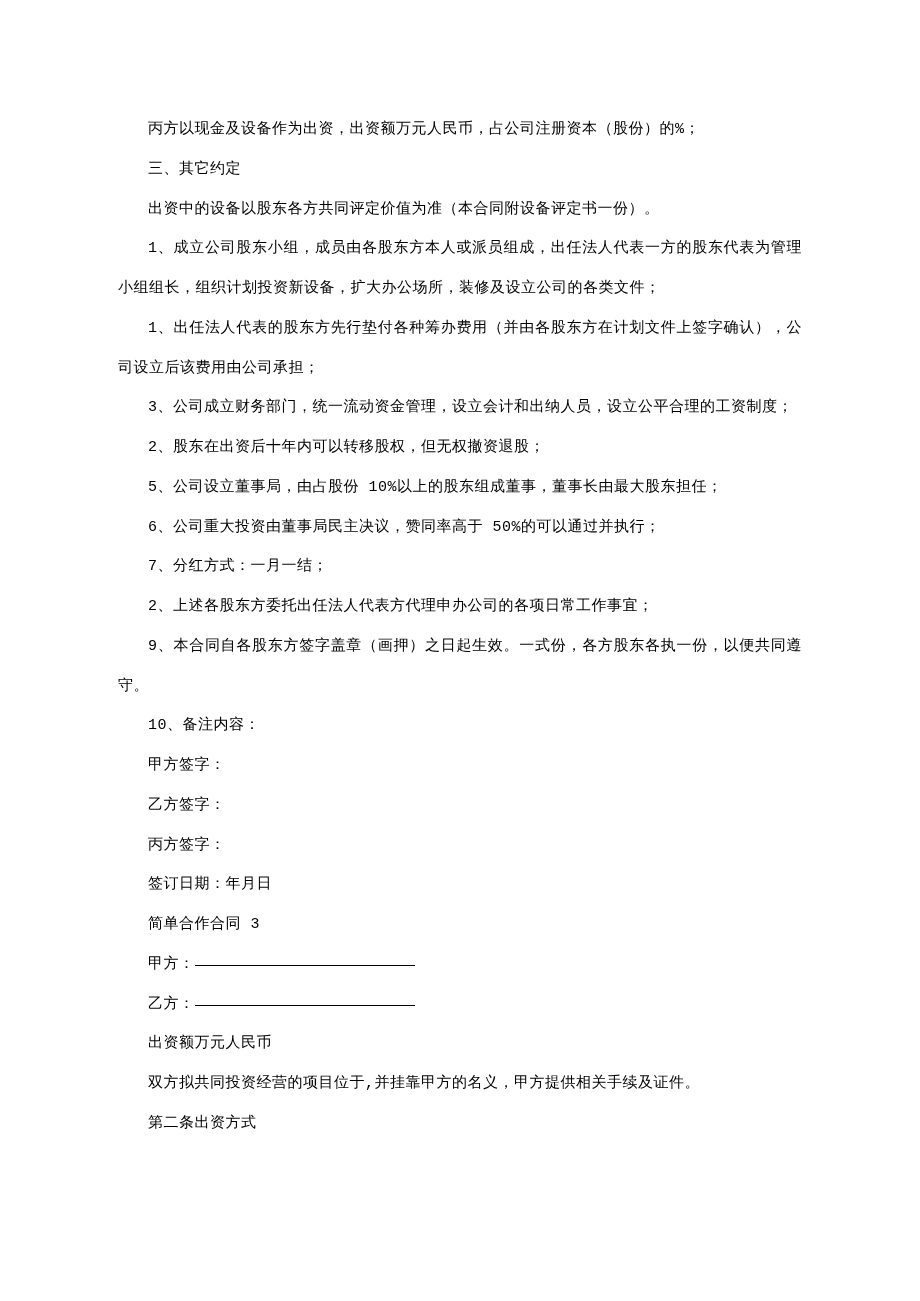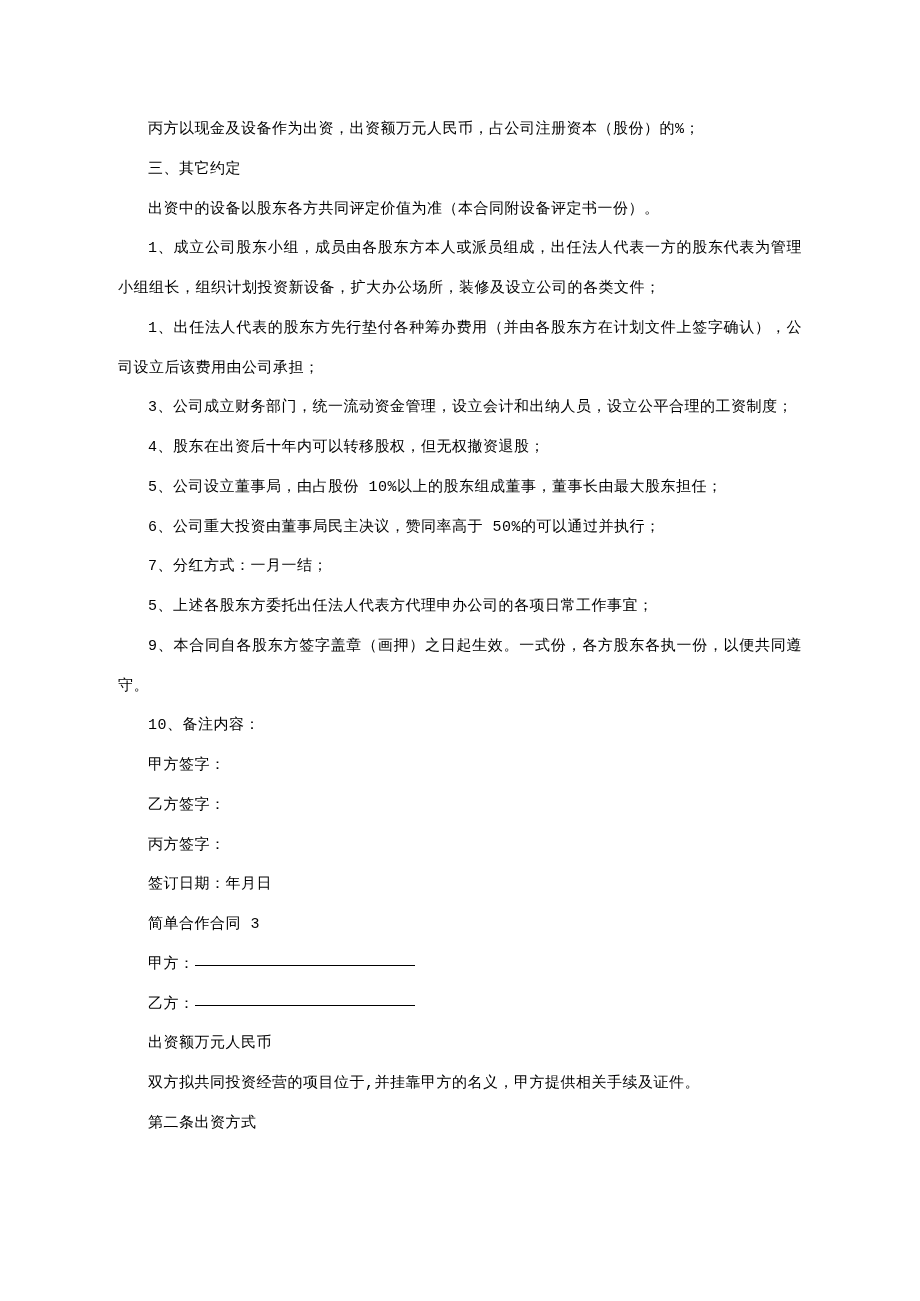--- a/index.html
+++ b/index.html
@@ -35,25 +35,25 @@
 </head>
 <body>
 
 <div class="content">
   <p class="para">丙方以现金及设备作为出资，出资额万元人民币，占公司注册资本（股份）的%；</p>
   <p class="para">三、其它约定</p>
   <p class="para">出资中的设备以股东各方共同评定价值为准（本合同附设备评定书一份）。</p>
   <p class="para">1、成立公司股东小组，成员由各股东方本人或派员组成，出任法人代表一方的股东代表为管理小组组长，组织计划投资新设备，扩大办公场所，装修及设立公司的各类文件；</p>
   <p class="para">1、出任法人代表的股东方先行垫付各种筹办费用（并由各股东方在计划文件上签字确认），公司设立后该费用由公司承担；</p>
   <p class="para">3、公司成立财务部门，统一流动资金管理，设立会计和出纳人员，设立公平合理的工资制度；</p>
-  <p class="para">4、股东在出资后十年内可以转移股权，但无权撤资退股；</p>
+  <p class="para">2、股东在出资后十年内可以转移股权，但无权撤资退股；</p>
   <p class="para">5、公司设立董事局，由占股份 10%以上的股东组成董事，董事长由最大股东担任；</p>
   <p class="para">6、公司重大投资由董事局民主决议，赞同率高于 50%的可以通过并执行；</p>
   <p class="para">7、分红方式：一月一结；</p>
-  <p class="para">5、上述各股东方委托出任法人代表方代理申办公司的各项日常工作事宜；</p>
+  <p class="para">2、上述各股东方委托出任法人代表方代理申办公司的各项日常工作事宜；</p>
   <p class="para">9、本合同自各股东方签字盖章（画押）之日起生效。一式份，各方股东各执一份，以便共同遵守。</p>
   <p class="para">10、备注内容：</p>
   <p class="para">甲方签字：</p>
   <p class="para">乙方签字：</p>
   <p class="para">丙方签字：</p>
   <p class="para">签订日期：年月日</p>
   <p class="para">简单合作合同 3</p>
   <p class="para"><span>甲方：</span><span class="blank-line"></span></p>
   <p class="para"><span>乙方：</span><span class="blank-line"></span></p>
   <p class="para">出资额万元人民币</p>

